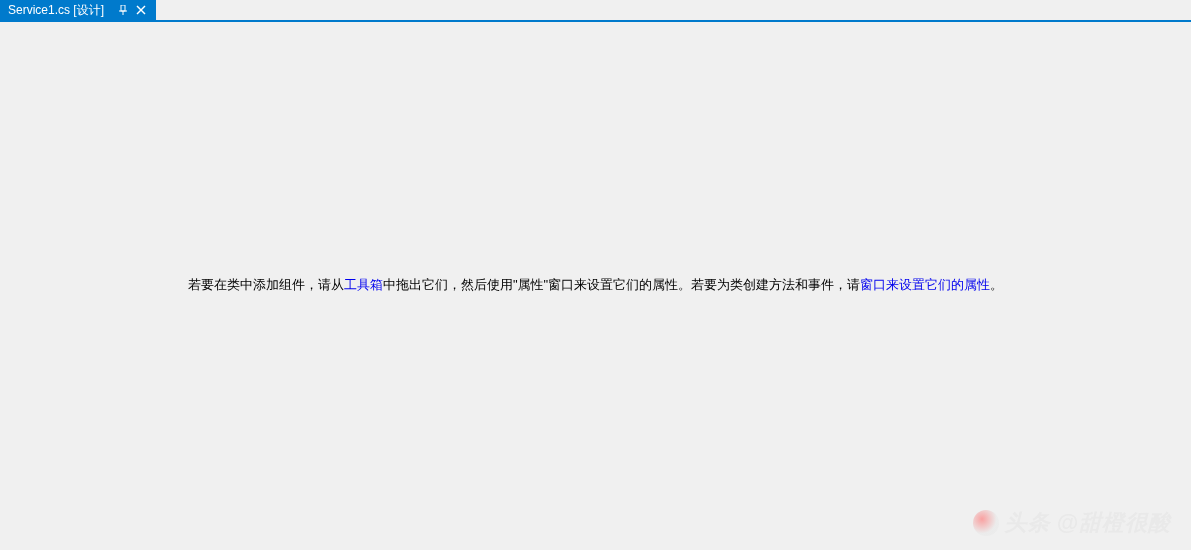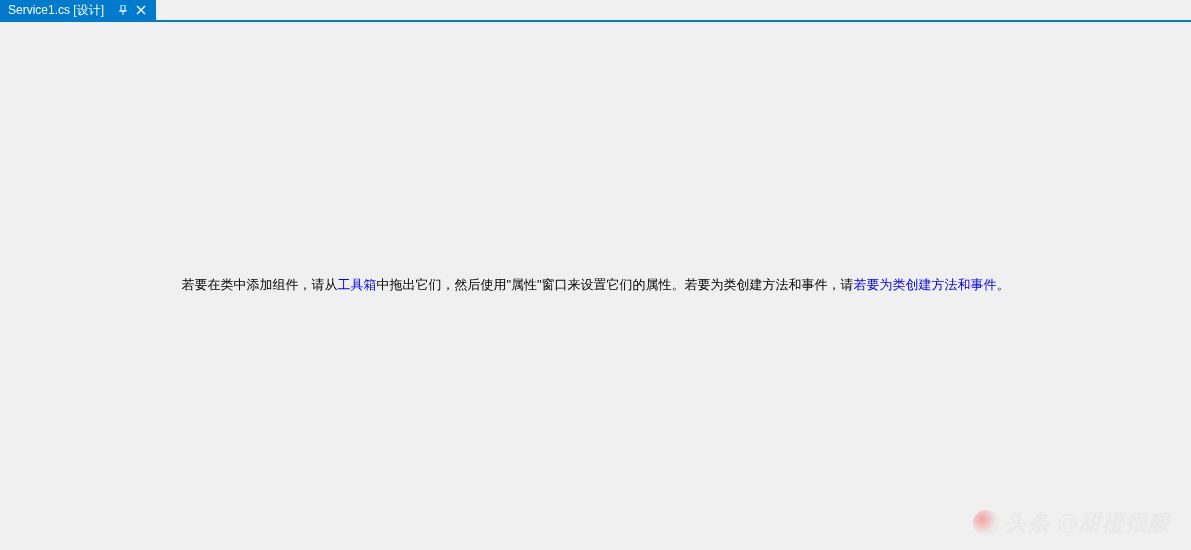--- a/index.html
+++ b/index.html
@@ -107,21 +107,21 @@
       <svg width="10" height="10" viewBox="0 0 10 10">
         <line x1="1" y1="1" x2="9" y2="9" stroke="#ffffff" stroke-width="1.5"></line>
         <line x1="9" y1="1" x2="1" y2="9" stroke="#ffffff" stroke-width="1.5"></line>
       </svg>
     </span>
   </div>
 </div>
 
 <div class="designer-area">
   <div class="instruction-text">
-    <span>若要在类中添加组件，请从</span><a class="link">工具箱</a><span>中拖出它们，然后使用"属性"窗口来设置它们的属性。若要为类创建方法和事件，请</span><a class="link">若要为类创建方法和事件</a><span>。</span>
+    <span>若要在类中添加组件，请从</span><a class="link">工具箱</a><span>中拖出它们，然后使用"属性"窗口来设置它们的属性。若要为类创建方法和事件，请</span><a class="link">窗口来设置它们的属性</a><span>。</span>
   </div>
 </div>
 
 <div class="watermark">
   <span class="watermark-logo"></span>
   <span>头条</span>
   <span>@甜橙很酸</span>
 </div>
 
 </body></html>

